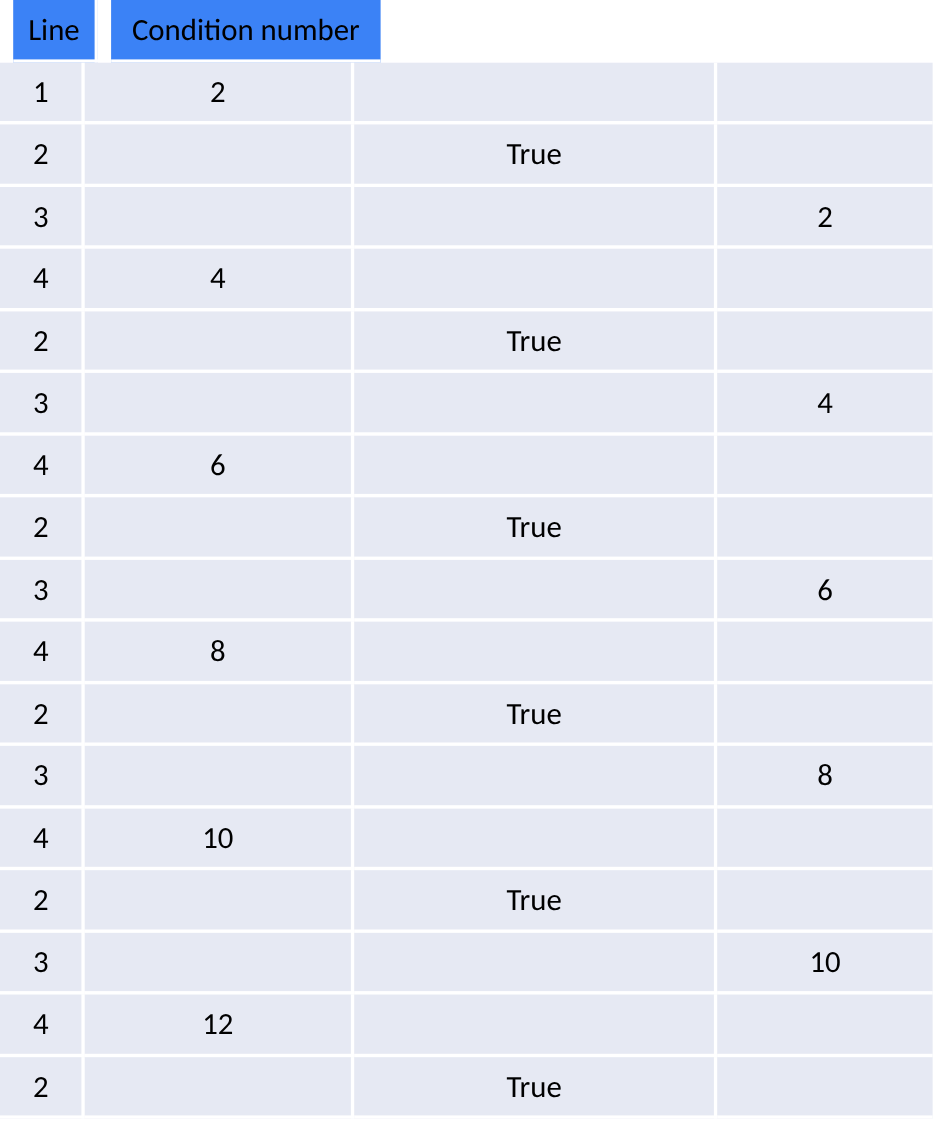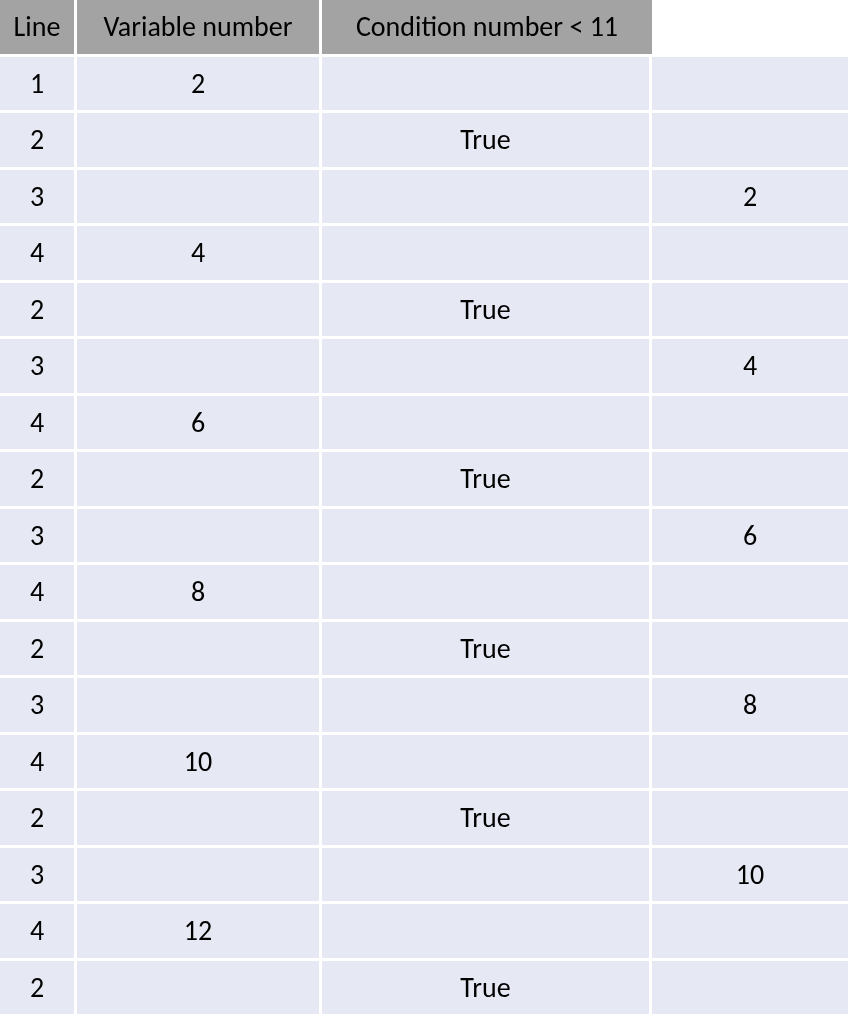--- a/index.html
+++ b/index.html
@@ -42,32 +42,32 @@
     .col-variable {
       width: 245px;
     }
     .col-condition {
       width: 330px;
     }
     .col-output {
       width: 196px;
     }
     .header-cell {
-      background: #a3a3a3;
+      background: #3b82f6;
       font-weight: 400;
+      margin-left: 12px;
     }
   </style>
 </head>
 <body>
 
 <div class="table-container">
   <div class="row header-row">
     <div class="cell header-cell col-line">Line</div>
-    <div class="cell header-cell col-variable">Variable number</div>
-    <div class="cell header-cell col-condition">Condition number &lt; 11</div>
+    <div class="cell header-cell col-variable">Condition number</div>
   </div>
   <div id="rows-container">
       <div class="row data-row">
         <div class="cell col-line">1</div>
         <div class="cell col-variable">2</div>
         <div class="cell col-condition"></div>
         <div class="cell col-output"></div>
       </div>
       <div class="row data-row">
         <div class="cell col-line">2</div>

